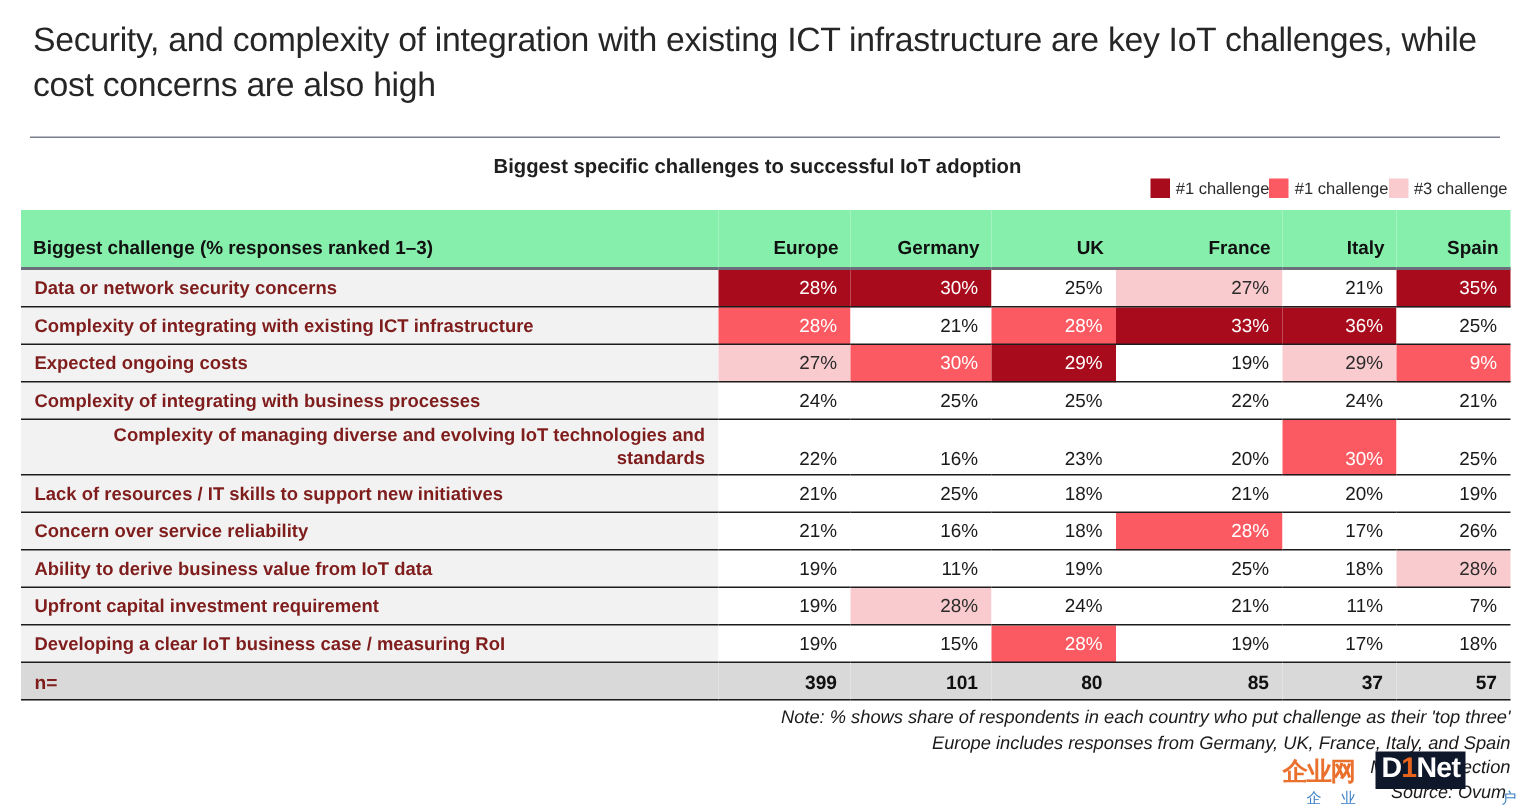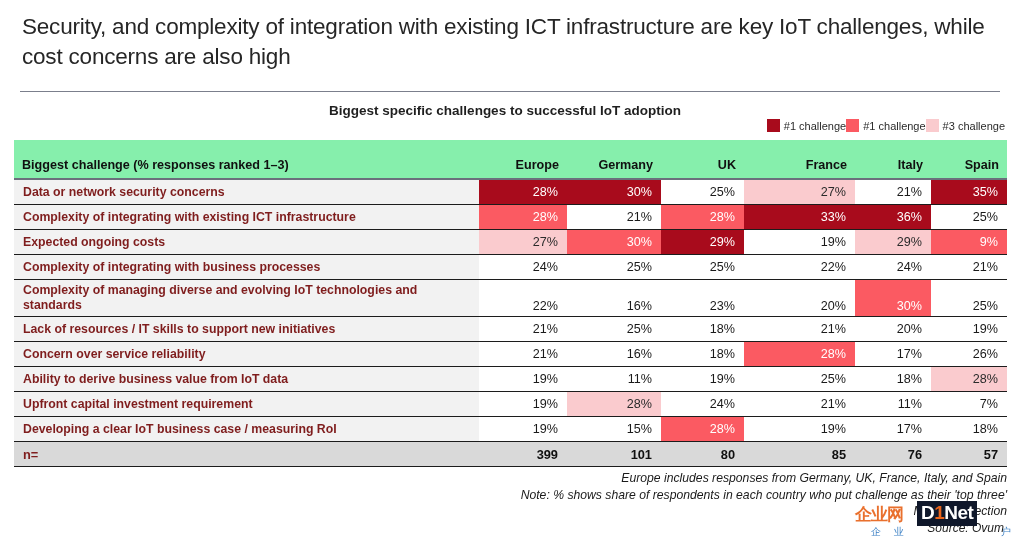--- a/index.html
+++ b/index.html
@@ -122,21 +122,21 @@
     text-align: right;
     font-size: 12.6px;
     color: #1a1a1a;
     background: #ffffff;
     font-weight: normal;
   }
   td.val.lvl1 { background: #a80b1c; color: #ffffff; }
   td.val.lvl2 { background: #fb5a62; color: #ffffff; }
   td.val.lvl3 { background: #facbce; color: #2b2b2b; }
 
-  tr.tall td { height: 40px; }
+  tr.tall td { height: 40px; text-align: right; }
   tr.tall td.lbl { vertical-align: top; padding-top: 3px; }
   tr.tall td.val { vertical-align: bottom; padding-bottom: 3px; }
 
   tr.nrow td {
     background: #d9d9d9;
     font-weight: bold;
     border-bottom: none;
     border-top: 1px solid #1c1c1c;
     height: 19px;
     font-size: 12.8px;
@@ -353,30 +353,30 @@
           <td class="val">19%</td>
           <td class="val">17%</td>
           <td class="val">18%</td>
         </tr>
         <tr class="nrow">
           <td class="lbl">n=</td>
           <td class="val">399</td>
           <td class="val">101</td>
           <td class="val">80</td>
           <td class="val">85</td>
-          <td class="val">76</td>
+          <td class="val">37</td>
           <td class="val">57</td>
         </tr>
       </tbody>
   </table>
 </div>
 
 <div class="notes">
+  <div>Note: % shows share of respondents in each country who put challenge as their 'top three'</div>
   <div>Europe includes responses from Germany, UK, France, Italy, and Spain</div>
-  <div>Note: % shows share of respondents in each country who put challenge as their 'top three'</div>
   <div>Multiple selection</div>
 </div>
 <div class="source-line">Source: Ovum</div>
 
 <div class="watermark">
   <span class="wm-cn">企业网</span>
   <span class="wm-d1"><span>D</span><span class="one">1</span><span>Net</span></span>
   <span class="wm-sub">企 业</span>
   <span class="wm-sub2">户</span>
 </div>

